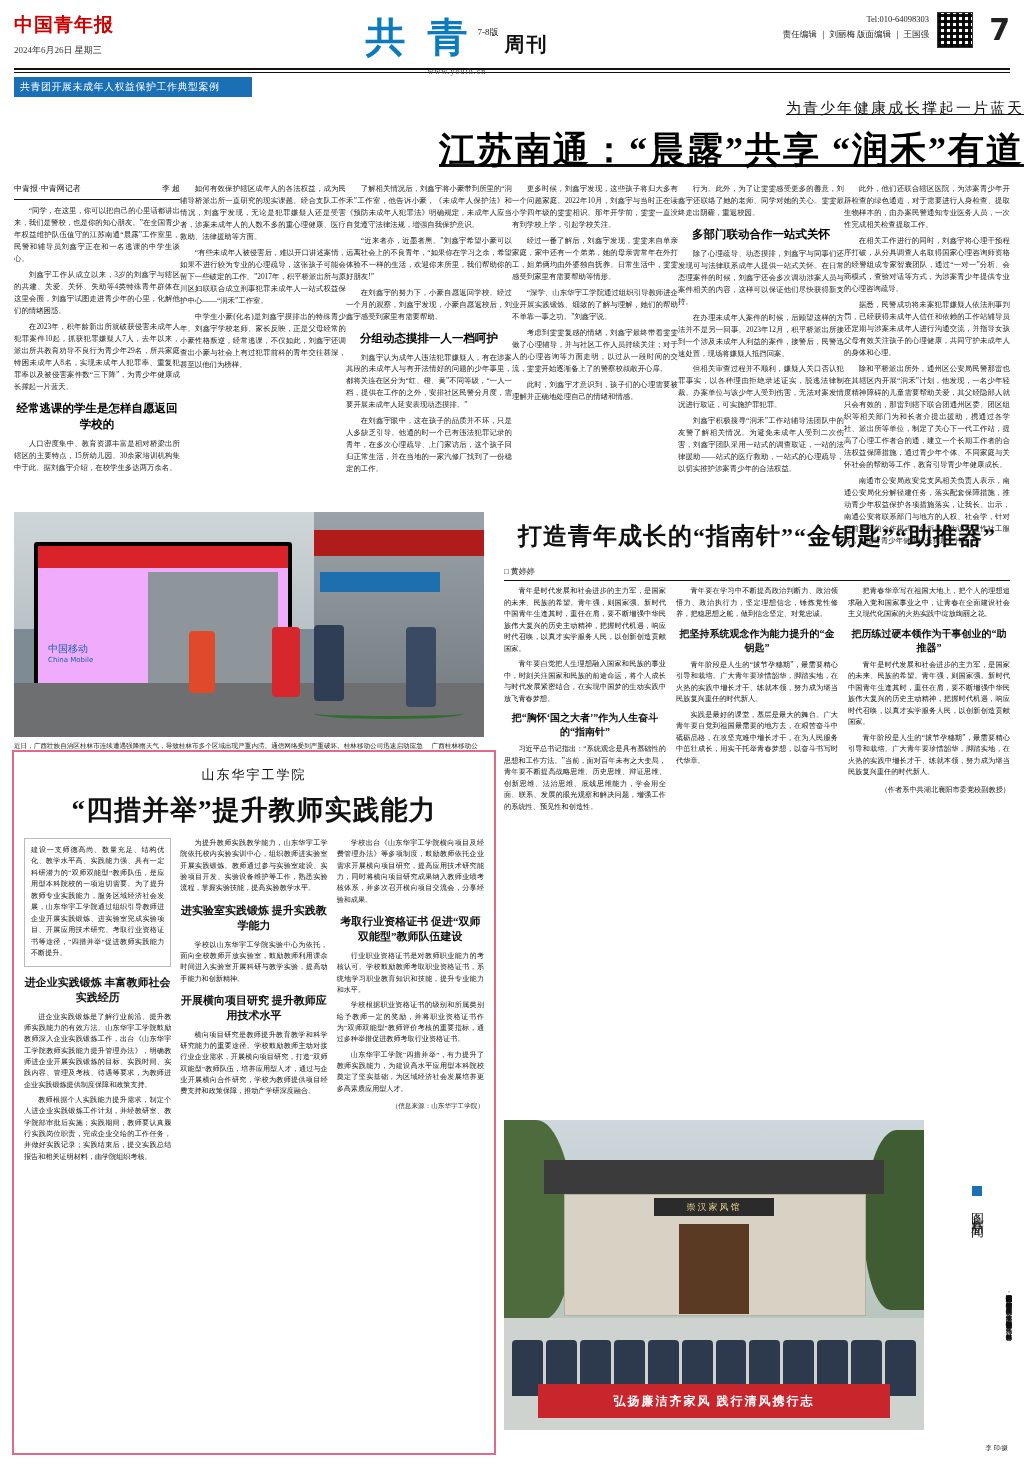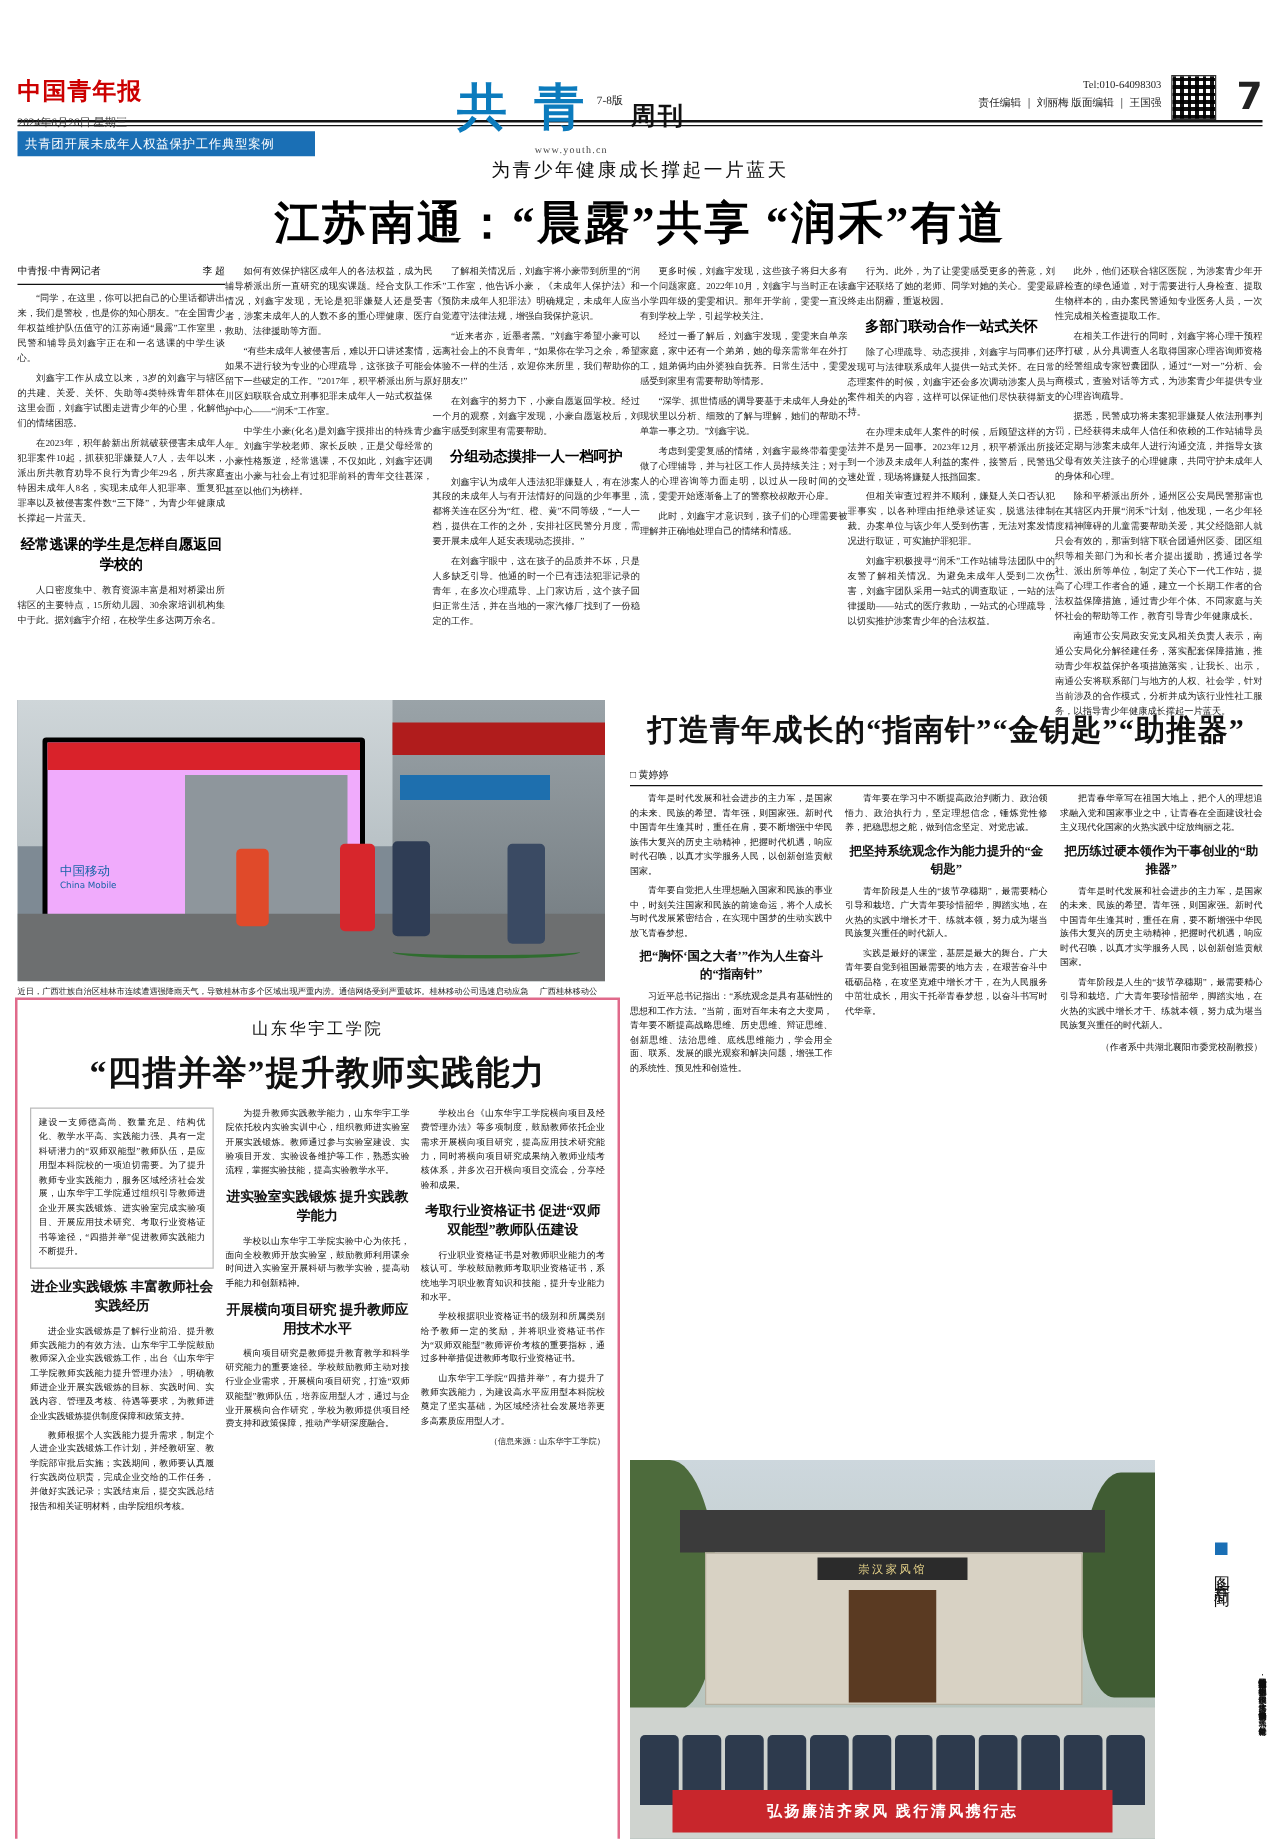--- a/index.html
+++ b/index.html
@@ -1,20 +1,20 @@
 <!DOCTYPE html>
 <html><head>
 <meta charset="utf-8">
 <style>
   html,body{margin:0;padding:0;background:#fff;}
   body{width:1024px;height:1471px;font-family:"Liberation Serif",serif;color:#111;position:relative;overflow:hidden;}
   .page{width:1024px;height:1471px;position:relative;padding:0;box-sizing:border-box;}
 
   
-  .masthead{display:flex;align-items:flex-start;justify-content:space-between;padding:12px 14px 4px 14px;box-sizing:border-box;height:48px;margin-top:48px;}
+  .masthead{display:flex;align-items:flex-start;justify-content:space-between;padding:12px 14px 4px 14px;box-sizing:border-box;height:68px;}
   .mh-left{width:190px;}
   .mh-logo{color:#c00;font-size:19px;font-weight:bold;letter-spacing:1px;font-family:"DejaVu Sans",sans-serif;}
   .mh-date{font-size:9px;color:#333;margin-top:6px;}
   .mh-center{flex:1;text-align:center;position:relative;top:-2px;}
   .mh-title{display:inline-flex;align-items:baseline;gap:6px;}
   .mh-ct{font-size:40px;font-weight:bold;color:#0b7bbd;letter-spacing:4px;font-family:"DejaVu Sans",sans-serif;}
   .mh-sup{font-size:9px;color:#222;position:relative;top:-16px;}
   .mh-kan{font-size:20px;color:#111;font-weight:bold;letter-spacing:2px;}
   .mh-url{font-size:8px;color:#444;letter-spacing:1px;margin-top:2px;}
   .mh-right{width:300px;text-align:right;font-size:8.5px;color:#222;display:flex;justify-content:flex-end;gap:8px;}
@@ -25,21 +25,21 @@
      background-blend-mode:multiply;border:1px solid #333;}
   .pg{font-size:30px;font-weight:bold;color:#222;margin-left:8px;font-family:"DejaVu Sans",sans-serif;}
 
   .rule{border-top:2px solid #111;margin:0 14px;}
   .rule-thin{border-top:1px solid #111;margin:2px 14px 0 14px;}
 
   
   .strip{margin:4px 14px 0 14px;background:#1a6fb5;color:#fff;font-size:10px;padding:3px 6px;width:238px;box-sizing:border-box;letter-spacing:0.5px;}
 
   
-  .head-wrap{text-align:center;margin-top:2px;}
+  .head-wrap{text-align:right;margin-top:2px;text-decoration:underline;}
   .kicker{font-size:15px;color:#111;letter-spacing:2px;margin-top:2px;}
   .headline{font-size:36px;font-weight:bold;letter-spacing:2px;margin-top:8px;color:#000;}
 
   
   .cols{display:flex;padding:8px 14px 0 14px;box-sizing:border-box;}
   .col{flex:1;font-size:7.4px;line-height:1.62;text-align:justify;color:#222;}
   .byline{font-size:8px;color:#111;border-bottom:1px solid #111;padding-bottom:3px;margin-bottom:5px;display:flex;justify-content:space-between;}
   .sub-h{font-size:11.5px;font-weight:bold;line-height:1.45;text-align:center;margin:7px 0 5px 0;color:#000;}
   .col p{margin:0 0 4px 0;text-indent:2em;}
 
@@ -161,21 +161,21 @@
       <p>了解相关情况后，刘鑫宇将小豪带到所里的“润禾”工作室，他告诉小豪，《未成年人保护法》和《预防未成年人犯罪法》明确规定，未成年人应当自觉遵守法律法规，增强自我保护意识。</p>
       <p>“近来者亦，近墨者黑。”刘鑫宇希望小豪可以远离社会上的不良青年，“如果你在学习之余，希望体验不一样的生活，欢迎你来所里，我们帮助你的好朋友!”</p>
       <p>在刘鑫宇的努力下，小豪自愿返回学校。经过一个月的观察，刘鑫宇发现，小豪自愿返校后，刘鑫宇感受到家里有需要帮助。</p>
       <div class="sub-h">分组动态摸排一人一档呵护</div>
       <p>刘鑫宇认为成年人违法犯罪嫌疑人，有在涉案其段的未成年人与有开法情好的问题的少年事里，都将关连在区分为“红、橙、黄”不同等级，“一人一档，提供在工作的之外，安排社区民警分月度，需要开展未成年人延安表现动态摸排。”</p>
       <p>在刘鑫宇眼中，这在孩子的品质并不坏，只是人多缺乏引导。他通的时一个已有违法犯罪记录的青年，在多次心理疏导、上门家访后，这个孩子回归正常生活，并在当地的一家汽修厂找到了一份稳定的工作。</p>
     </div>
     <div class="col">
       <p>更多时候，刘鑫宇发现，这些孩子将归大多有一个问题家庭。2022年10月，刘鑫宇与当时正在读小学四年级的雯雯相识。那年开学前，雯雯一直没有到学校上学，引起学校关注。</p>
       <p>经过一番了解后，刘鑫宇发现，雯雯来自单亲家庭，家中还有一个弟弟，她的母亲需常年在外打工，姐弟俩均由外婆独自抚养。日常生活中，雯雯感受到家里有需要帮助等情形。</p>
-      <p>“深学、抓世情感的调导要基于未成年人身处的现状里以分析、细致的了解与理解，她们的帮助不单靠一事之功。”刘鑫宇说。</p>
+      <p>“深学、山东华宇工学院通过组织引导教师进企业开展实践锻炼、细致的了解与理解，她们的帮助不单靠一事之功。”刘鑫宇说。</p>
       <p>考虑到雯雯复感的情绪，刘鑫宇最终带着雯雯做了心理辅导，并与社区工作人员持续关注；对于人的心理咨询等力面走明，以过从一段时间的交流，雯雯开始逐渐备上了的警察校叔敞开心扉。</p>
       <p>此时，刘鑫宇才意识到，孩子们的心理需要被理解并正确地处理自己的情绪和情感。</p>
     </div>
     <div class="col">
       <p>行为。此外，为了让雯雯感受更多的善意，刘鑫宇还联络了她的老师、同学对她的关心。雯雯最终走出阴霾，重返校园。</p>
       <div class="sub-h">多部门联动合作一站式关怀</div>
       <p>除了心理疏导、动态摸排，刘鑫宇与同事们还发现可与法律联系成年人提供一站式关怀。在日常态理案件的时候，刘鑫宇还会多次调动涉案人员与案件相关的内容，这样可以保证他们尽快获得新支持。</p>
       <p>在办理未成年人案件的时候，后顾望这样的方法并不是另一回事。2023年12月，积平桥派出所接到一个涉及未成年人利益的案件，接警后，民警迅速处置，现场将嫌疑人抵挡回案。</p>
       <p>但相关审查过程并不顺利，嫌疑人关口否认犯罪事实，以各种理由拒绝录述证实，脱逃法律制裁。办案单位与该少年人受到伤害，无法对案发情况进行取证，可实施护罪犯罪。</p>
       <p>刘鑫宇积极搜寻“润禾”工作站辅导法团队中的友警了解相关情况。为避免未成年人受到二次伤害，刘鑫宇团队采用一站式的调查取证，一站的法律援助——站式的医疗救助，一站式的心理疏导，以切实推护涉案青少年的合法权益。</p>

